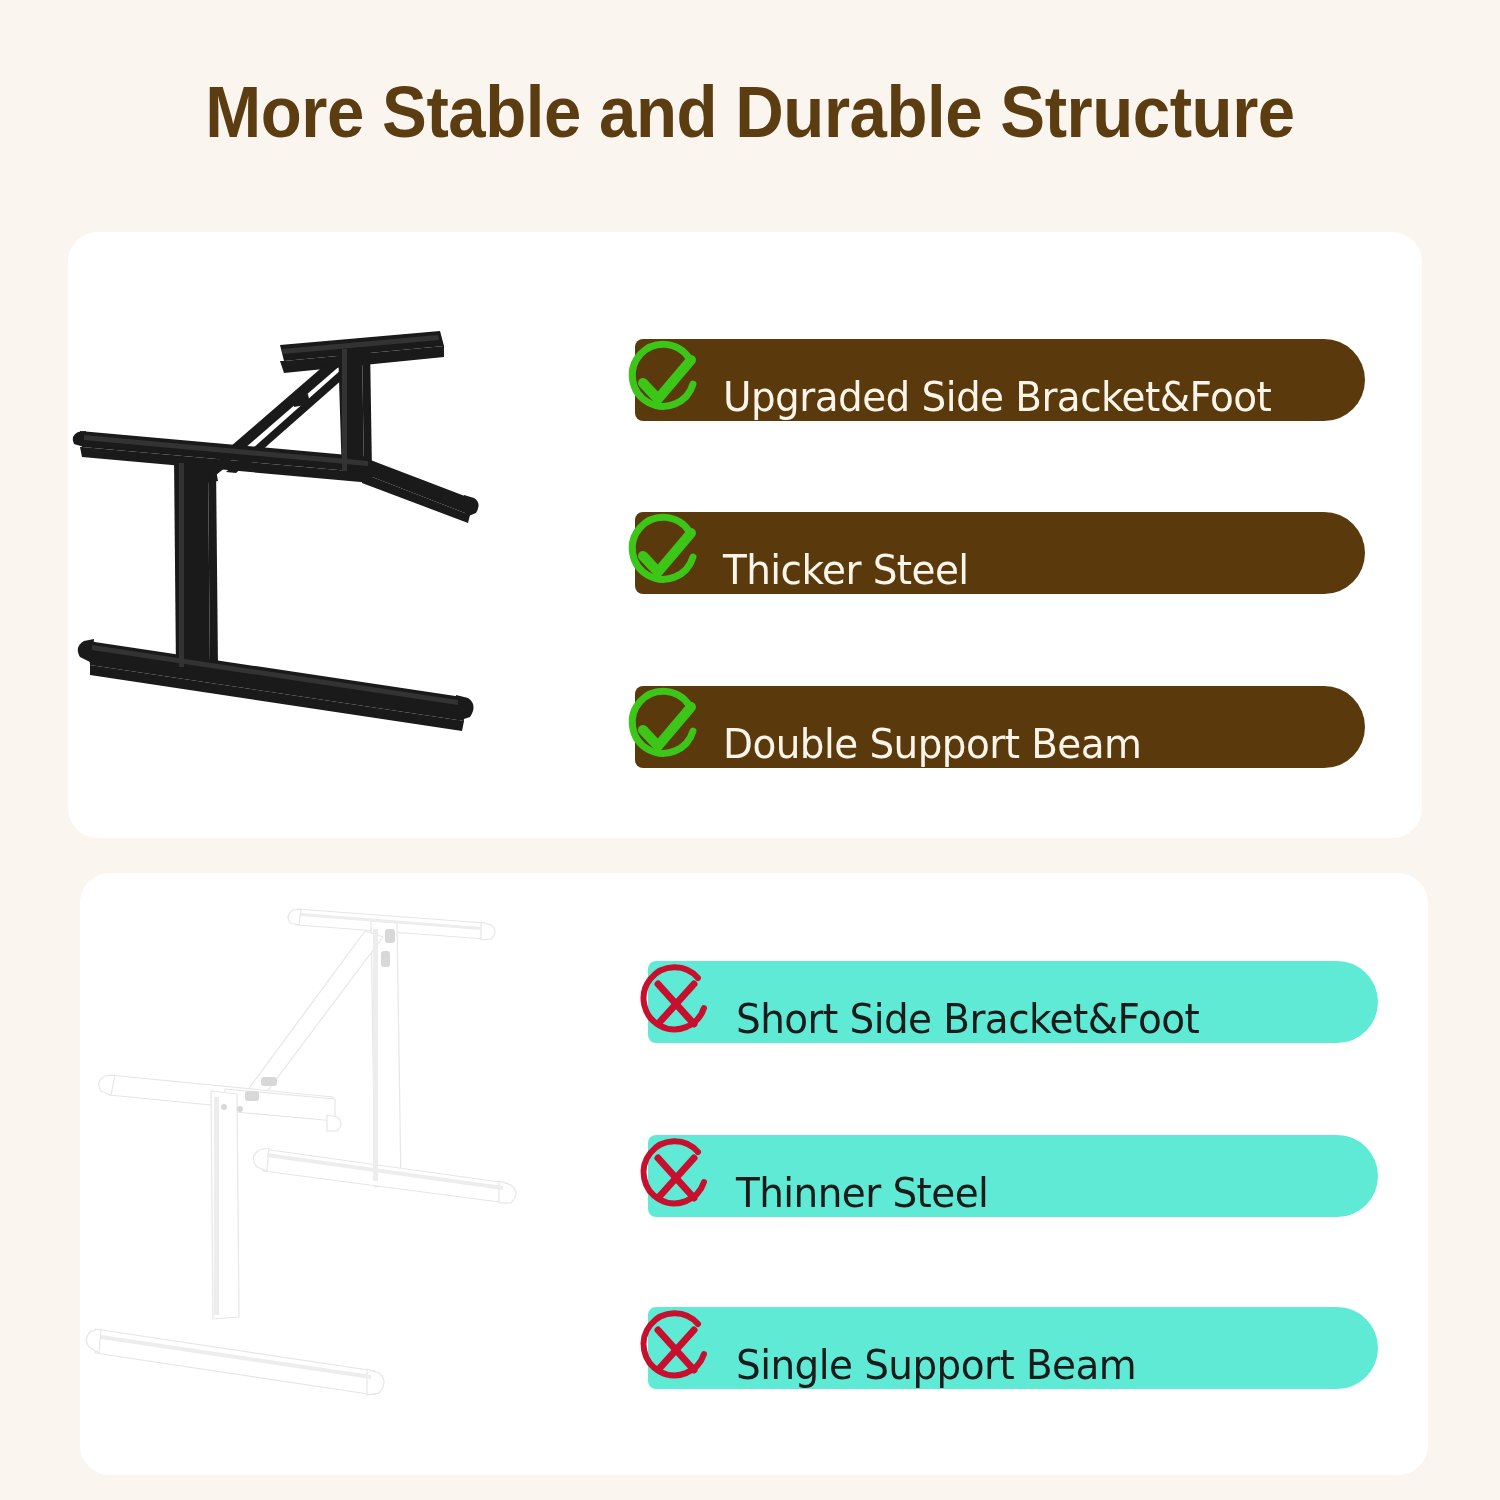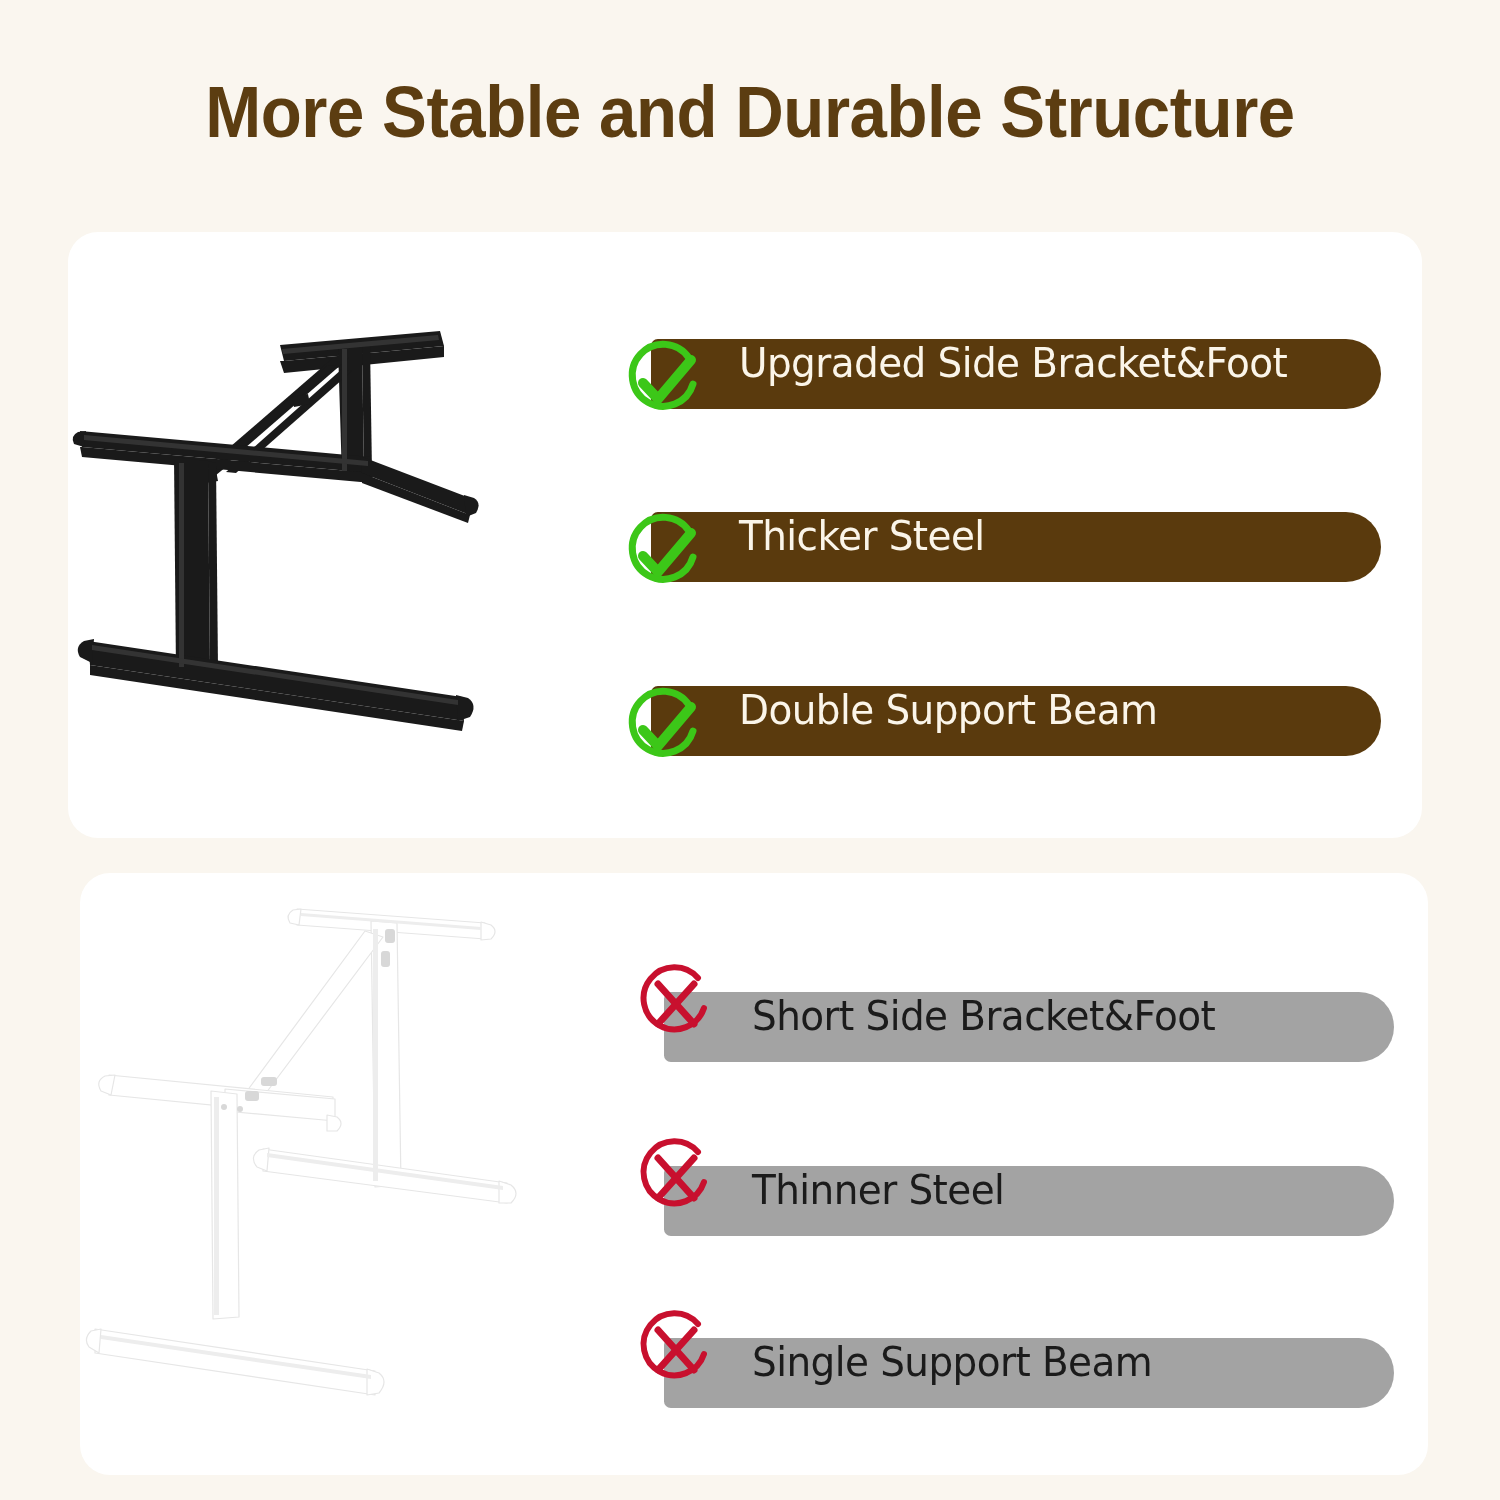--- a/index.html
+++ b/index.html
@@ -69,35 +69,34 @@
     height: 580px;
   }
 
   
   .feature-row {
     position: absolute;
     height: 82px;
   }
   .pill {
     position: absolute;
-    left: 16px;
+    left: 0;
     top: 0;
-    height: 70px;
+    height: 82px;
     width: 730px;
     border-radius: 8px 41px 41px 8px;
     box-sizing: border-box;
     display: flex;
-    align-items: flex-start;
+    align-items: flex-end;
   }
   .pill.good {
     background: #5A3A0D;
   }
   .pill.bad {
-    background: #a3a3a3;
-    margin-top: 31px;
+    background: #5eead4;
   }
   .pill-label {
     position: relative;
     z-index: 3;
     margin-left: 88px;
     font-family: "DejaVu Sans", sans-serif;
     font-size: 41px;
     letter-spacing: -0.6px;
     white-space: nowrap;
     transform: scaleX(0.95);

